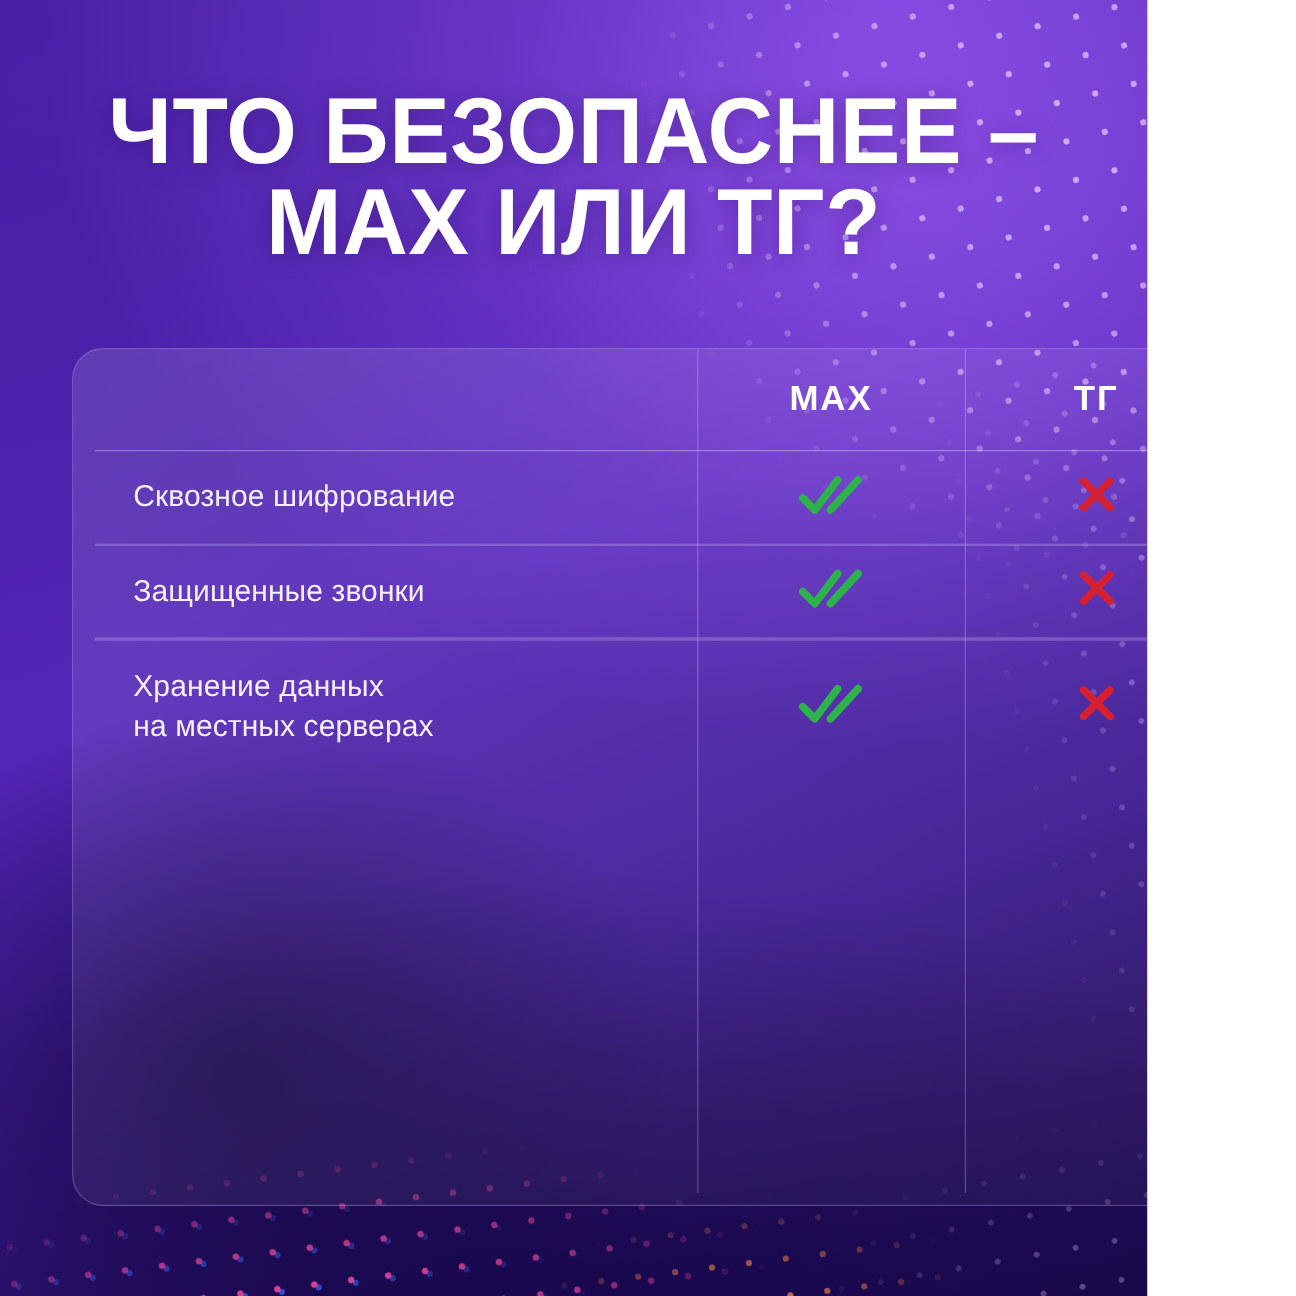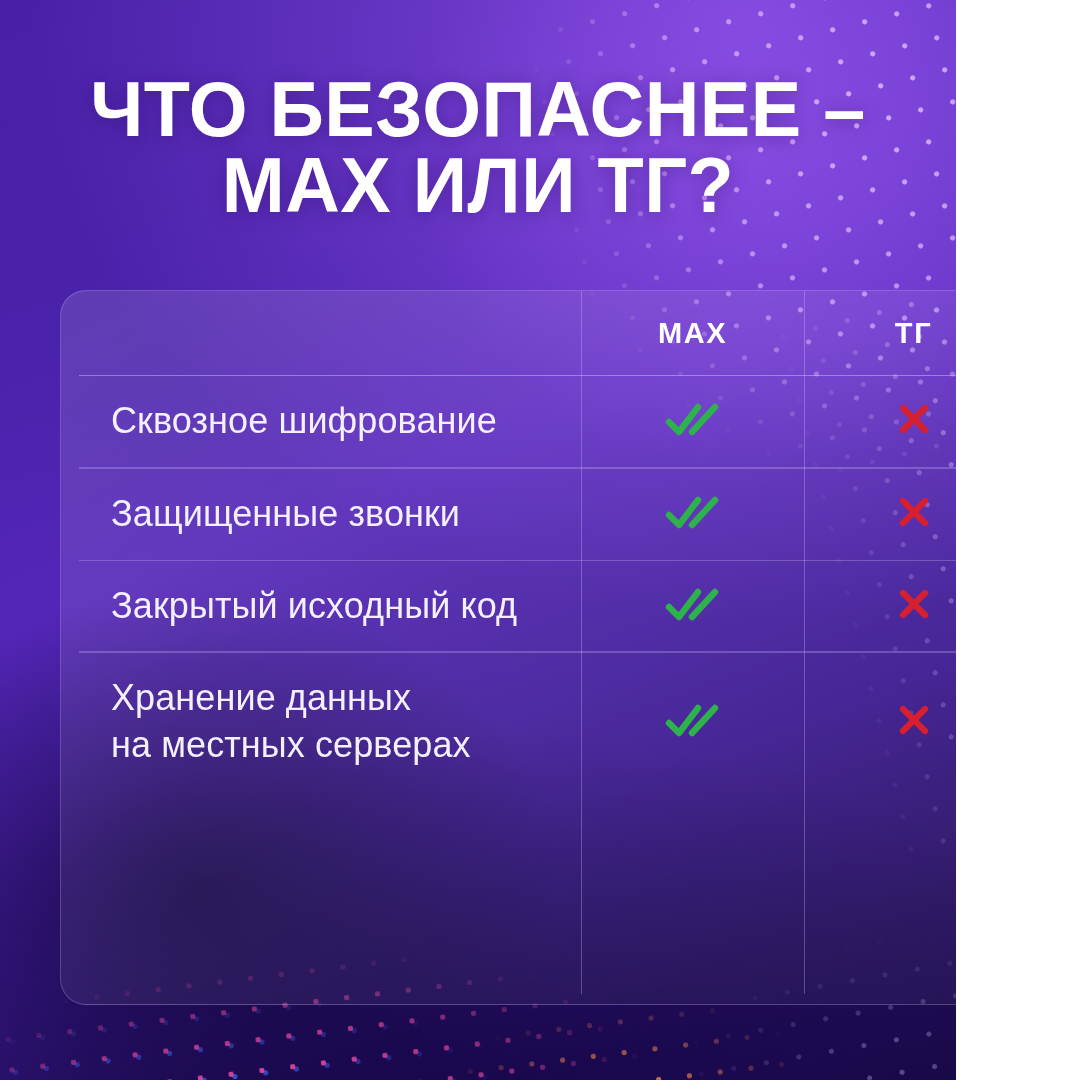--- a/index.html
+++ b/index.html
@@ -151,21 +151,21 @@
     height:1px; margin:0 18px;
     background:rgba(226,212,252,0.42);
   }
 
   tbody tr.data-row td {
     padding:0;
     vertical-align:middle;
   }
   tbody tr.data-row td.label {
     color:#f4f0ff;
-    font-size:36px;
+    font-size:25px;
     line-height:1.30;
     padding:22px 18px 22px 50px;
     white-space:pre-line;
     letter-spacing:0.1px;
   }
   tbody tr.data-row td.mark { text-align:center; }
 
   tbody tr.sep td { padding:0; height:1px; }
   tbody tr.sep .line {
     height:1px; margin:0 18px;
@@ -254,35 +254,20 @@
                     <line x1="9" y1="9" x2="31" y2="31"></line>
                     <line x1="31" y1="9" x2="9" y2="31"></line>
                   </g>
                 </svg></span></td>
           </tr>
           <tr class="sep">
             <td colspan="3">
               <div class="line"></div>
             </td>
           </tr>
-          <tr class="data-row">
-            <td class="label">Закрытый исходный код</td>
-            <td class="mark"><span class="icon-svg"><svg width="58" height="40" viewBox="0 0 58 40" xmlns="http://www.w3.org/2000/svg">
-                  <g fill="none" stroke="#2eb24c" stroke-width="6.4" stroke-linecap="round" stroke-linejoin="round">
-                    <polyline points="5,23 15,33 34,8"></polyline>
-                    <line x1="28" y1="33" x2="51" y2="8"></line>
-                  </g>
-                </svg></span></td>
-            <td class="mark"><span class="icon-svg"><svg width="40" height="40" viewBox="0 0 40 40" xmlns="http://www.w3.org/2000/svg">
-                  <g stroke="#d6202f" stroke-width="6.2" stroke-linecap="round">
-                    <line x1="9" y1="9" x2="31" y2="31"></line>
-                    <line x1="31" y1="9" x2="9" y2="31"></line>
-                  </g>
-                </svg></span></td>
-          </tr>
           <tr class="sep">
             <td colspan="3">
               <div class="line"></div>
             </td>
           </tr>
           <tr class="sep">
             <td colspan="3">
               <div class="line"></div>
             </td>
           </tr>

